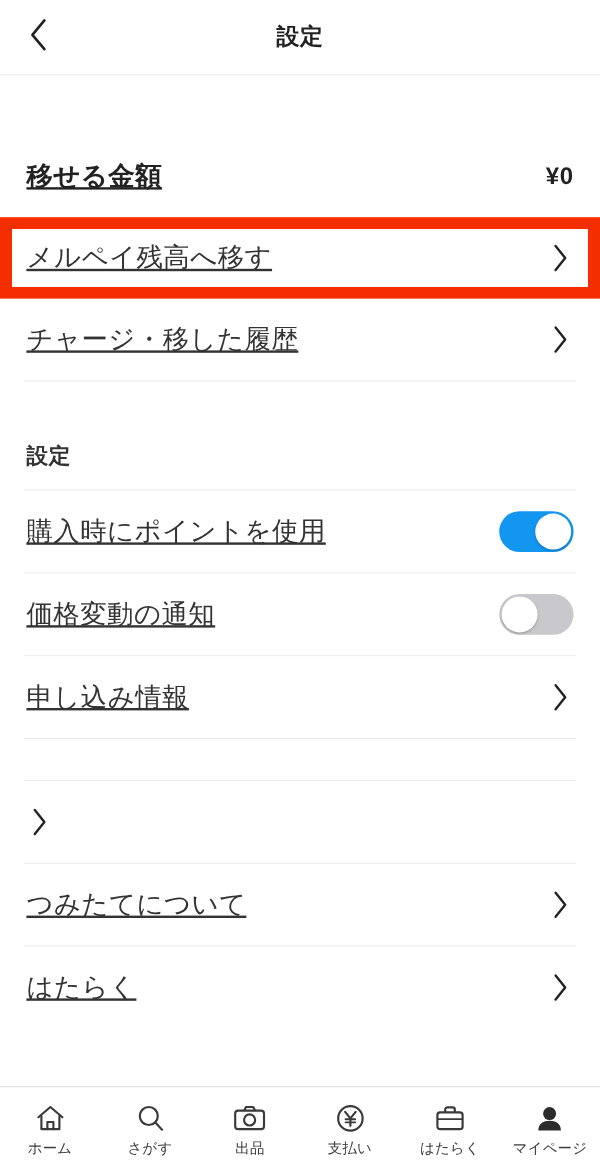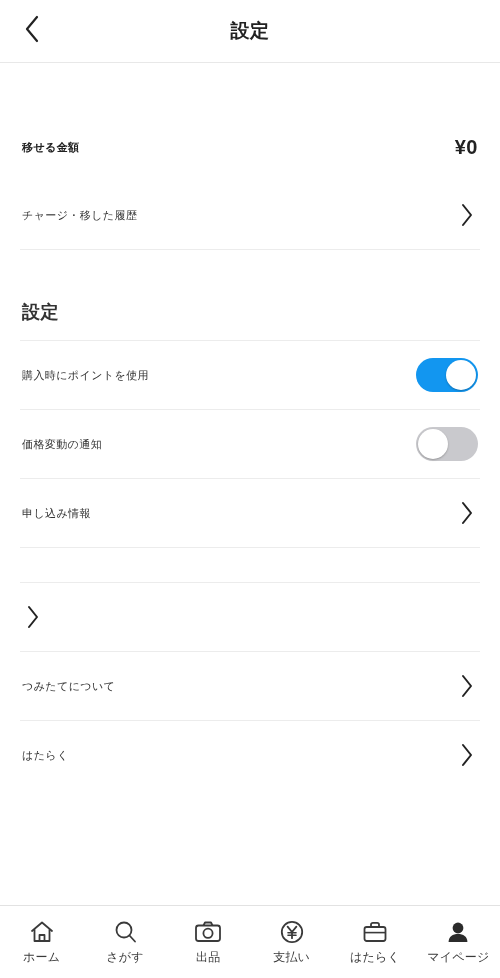--- a/index.html
+++ b/index.html
@@ -66,23 +66,24 @@
     display: flex;
     align-items: center;
     justify-content: space-between;
     padding: 0 22px;
     box-sizing: border-box;
     background: #ffffff;
     cursor: pointer;
   }
   .row.static { cursor: default; }
   .row-label {
-    font-size: 11px;
+    font-size: 22px;
     color: #333333;
     letter-spacing: 0.4px;
+    text-decoration: underline;
   }
   .row-label.bold {
     font-weight: bold;
     color: #222222;
   }
   .row-value {
     font-size: 20px;
     font-weight: bold;
     color: #222222;
     letter-spacing: 0.5px;
@@ -205,20 +206,30 @@
 
 <div class="content">
 
   <div class="spacer-lg"></div>
 
   <div class="row static">
     <span class="row-label bold">移せる金額</span>
     <span class="row-value">¥0</span>
   </div>
 
+  <div class="highlight-wrap">
+    <div class="row">
+      <span class="row-label">メルペイ残高へ移す</span>
+      <span class="chevron">
+        <svg width="14" height="24" viewBox="0 0 14 24" fill="none">
+          <path d="M3 2 L11 12 L3 22" stroke="#222" stroke-width="2" stroke-linecap="round" stroke-linejoin="round"></path>
+        </svg>
+      </span>
+    </div>
+  </div>
 
   <div class="row">
     <span class="row-label">チャージ・移した履歴</span>
     <span class="chevron">
       <svg width="14" height="24" viewBox="0 0 14 24" fill="none">
         <path d="M3 2 L11 12 L3 22" stroke="#222" stroke-width="2" stroke-linecap="round" stroke-linejoin="round"></path>
       </svg>
     </span>
   </div>
   <div class="divider"></div>

